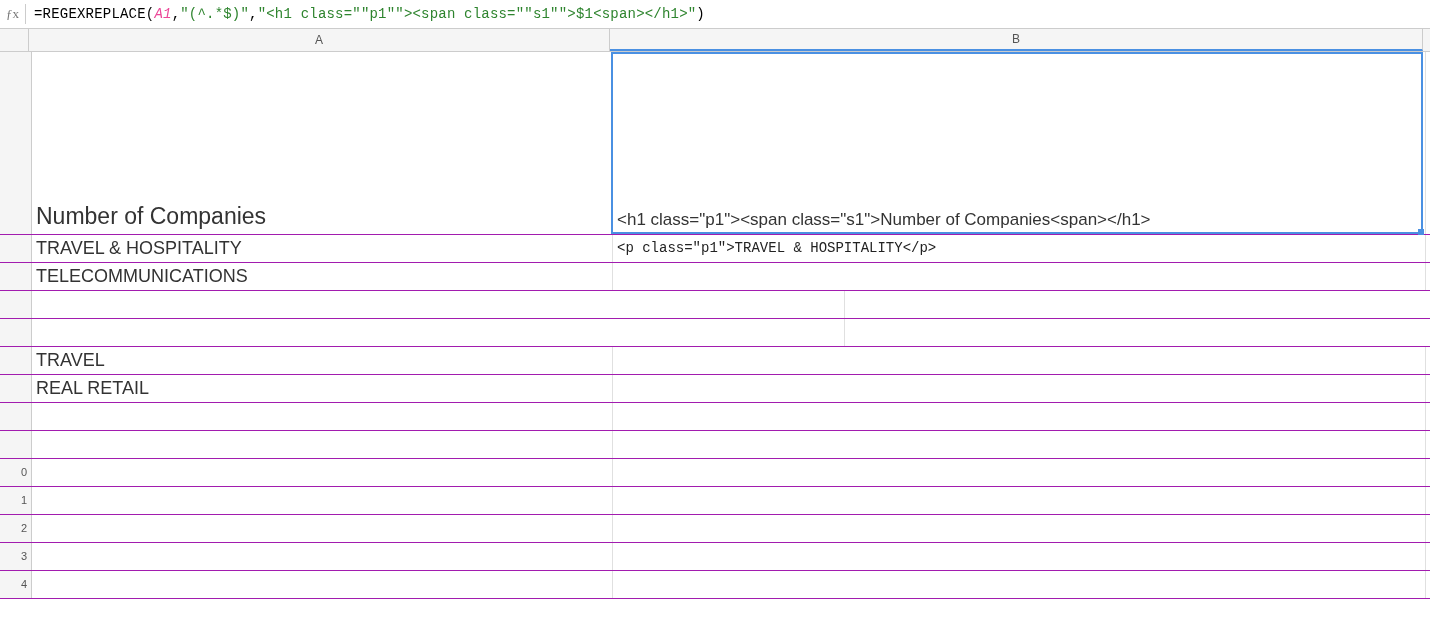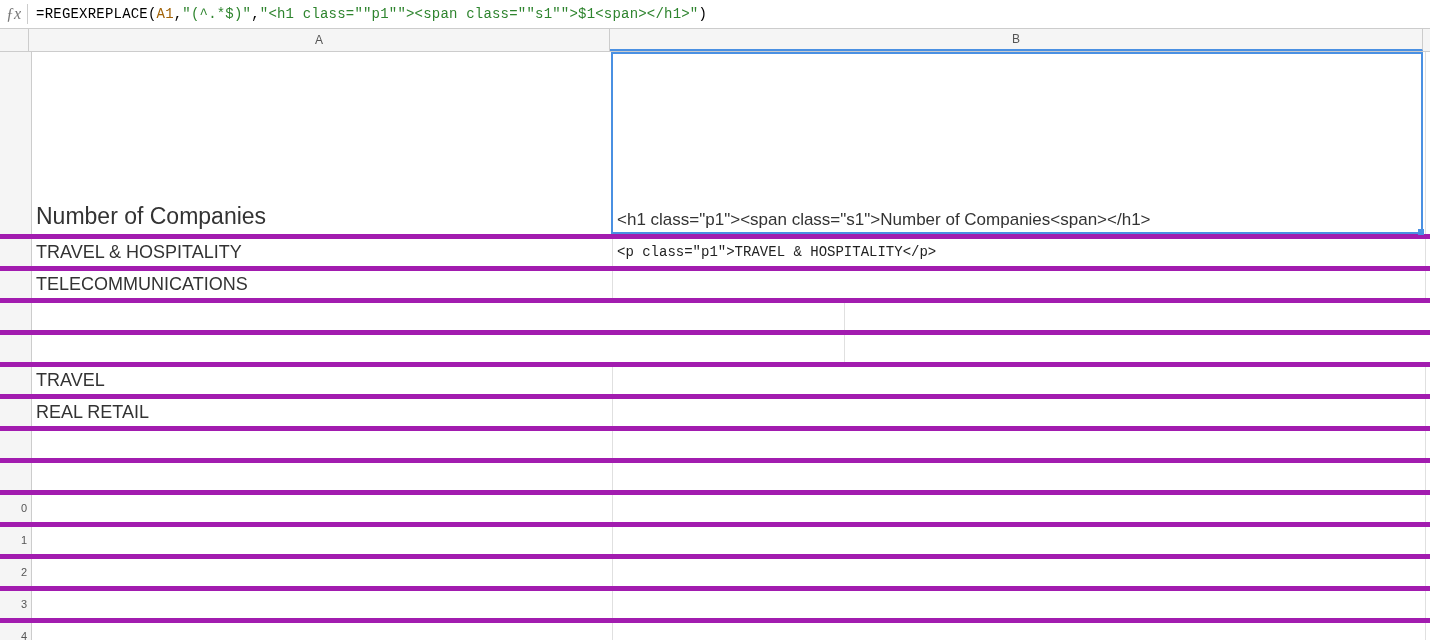--- a/index.html
+++ b/index.html
@@ -16,40 +16,39 @@
   .formula-bar {
     display: flex;
     align-items: center;
     height: 28px;
     border-bottom: 1px solid #ccc;
     padding-left: 6px;
     background: #fff;
   }
   .fx-icon {
     color: #777;
-    font-style: italic;
     font-family: Georgia, serif;
-    font-size: 16px;
+    font-size: 13px;
     padding-right: 6px;
   }
   .divider {
     width: 1px;
     height: 20px;
     background: #ccc;
     margin-right: 8px;
   }
   .formula-content {
     font-family: Menlo, Consolas, "Courier New", monospace;
     font-size: 14px;
     letter-spacing: 0.2px;
     white-space: pre;
   }
   .tok-black  { color: #000; }
   .tok-paren  { color: #000; }
-  .tok-ref    { color: #a16207; }
+  .tok-ref    { color: #ec4899; font-style: italic; }
   .tok-green  { color: #2e842e; }
   .grid-wrap {
     position: relative;
   }
   .col-headers {
     display: flex;
     height: 22px;
     background: #f5f5f5;
     border-bottom: 1px solid #ccc;
   }
@@ -73,21 +72,21 @@
     padding-bottom: 0;
     line-height: 20px;
   }
   .col-a { width: 580px; flex: 0 0 580px; }
   .col-b { width: 812px; flex: 0 0 812px; }
   .rows {
     position: relative;
   }
   .row {
     display: flex;
-    border-bottom: 5px solid #a21caf;
+    border-bottom: 1px solid #a21caf;
     height: 27px;
     line-height: 27px;
   }
   .row.tall {
     height: 182px;
     line-height: normal;
   }
   .rownum {
     width: 27px;
     flex: 0 0 27px;

